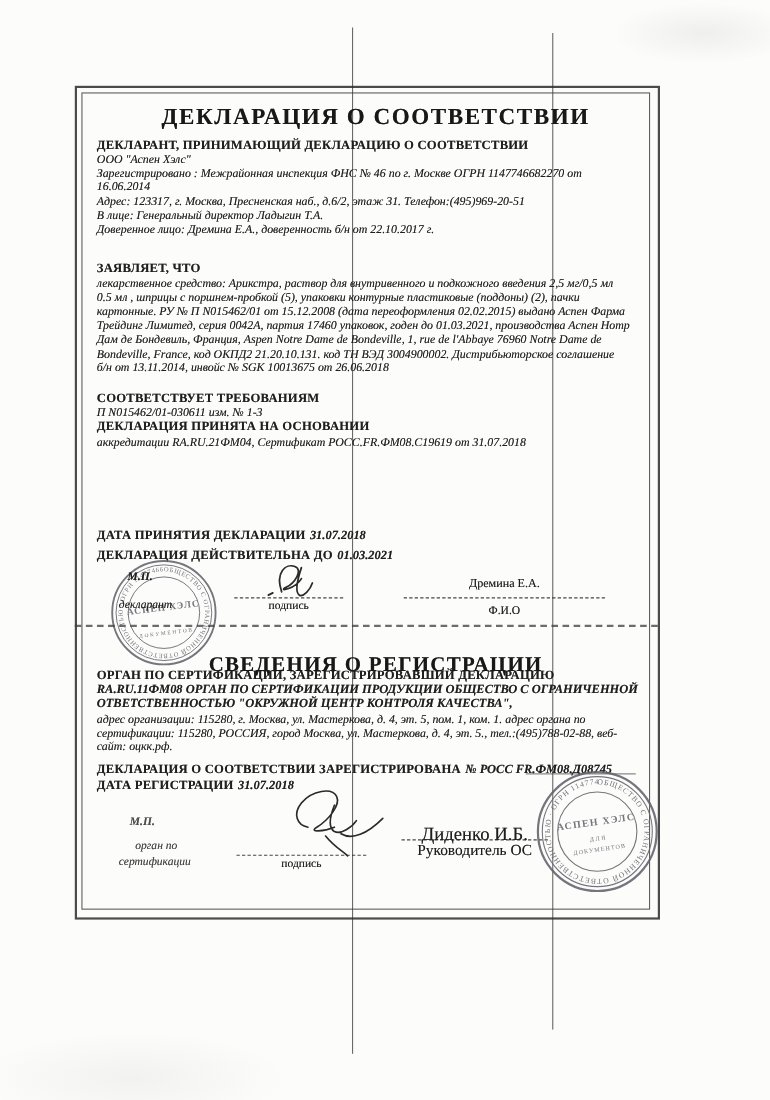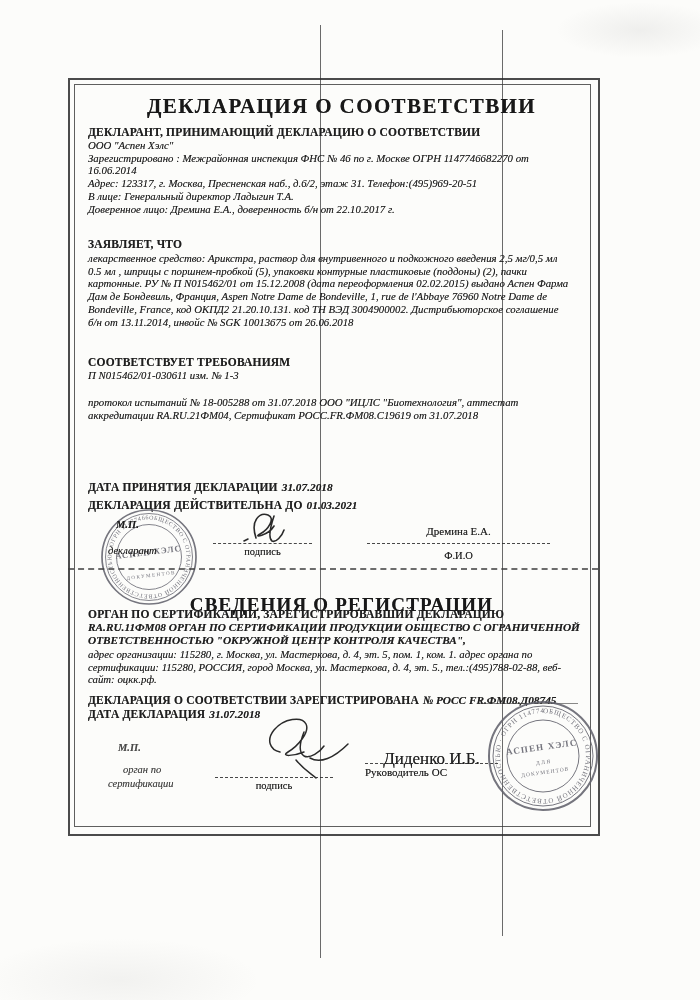--- a/index.html
+++ b/index.html
@@ -60,30 +60,31 @@
     <div>Адрес: 123317, г. Москва, Пресненская наб., д.6/2, этаж 31. Телефон:(495)969-20-51</div>
     <div>В лице: Генеральный директор Ладыгин Т.А.</div>
     <div>Доверенное лицо: Дремина Е.А., доверенность б/н от 22.10.2017 г.</div>
   </div>
 
   <div class="abs txt h" style="left:88px;top:238px;">ЗАЯВЛЯЕТ, ЧТО</div>
   <div class="abs txt i lines" style="left:88px;top:252px;">
     <div>лекарственное средство: Арикстра, раствор для внутривенного и подкожного введения 2,5 мг/0,5 мл</div>
     <div>0.5 мл , шприцы с поршнем-пробкой (5), упаковки контурные пластиковые (поддоны) (2), пачки</div>
     <div>картонные. РУ № П N015462/01 от 15.12.2008 (дата переоформления 02.02.2015) выдано Аспен Фарма</div>
+    <div>Трейдинг Лимитед, серия 0042А, партия 17460 упаковок, годен до 01.03.2021, производства Аспен Нотр</div>
     <div>Дам де Бондевиль, Франция, Aspen Notre Dame de Bondeville, 1, rue de l'Abbaye 76960 Notre Dame de</div>
     <div>Bondeville, France, код ОКПД2 21.20.10.131. код ТН ВЭД 3004900002. Дистрибьюторское соглашение</div>
     <div>б/н от 13.11.2014, инвойс № SGK 10013675 от 26.06.2018</div>
   </div>
 
   <div class="abs txt h" style="left:88px;top:356px;text-align:center;">СООТВЕТСТВУЕТ ТРЕБОВАНИЯМ</div>
   <div class="abs txt i" style="left:88px;top:369px;">П N015462/01-030611 изм. № 1-3</div>
 
+  <div class="abs txt h" style="left:88px;top:382px;">ДЕКЛАРАЦИЯ ПРИНЯТА НА ОСНОВАНИИ</div>
   <div class="abs txt i lines" style="left:88px;top:396px;">
-    <div>протокол испытаний № 18-005288 от 31.07.2018 ООО "ИЦЛС "Биотехнология", аттестат</div>
     <div>аккредитации RA.RU.21ФМ04, Сертификат РОСС.FR.ФМ08.С19619 от 31.07.2018</div>
   </div>
 
   <div class="abs txt" style="left:88px;top:477px;">
     <span class="h">ДАТА ПРИНЯТИЯ ДЕКЛАРАЦИИ</span>
     <span class="bi">31.07.2018</span>
   </div>
   <div class="abs txt" style="left:88px;top:495px;">
     <span class="h">ДЕКЛАРАЦИЯ ДЕЙСТВИТЕЛЬНА ДО</span>
     <span class="bi">01.03.2021</span>
@@ -132,36 +133,36 @@
     <div>адрес организации: 115280, г. Москва, ул. Мастеркова, д. 4, эт. 5, пом. 1, ком. 1. адрес органа по</div>
     <div>сертификации: 115280, РОССИЯ, город Москва, ул. Мастеркова, д. 4, эт. 5., тел.:(495)788-02-88, веб-</div>
     <div>сайт: оцкк.рф.</div>
   </div>
   <div class="abs txt" style="left:88px;top:690px;">
     <span class="h">ДЕКЛАРАЦИЯ О СООТВЕТСТВИИ ЗАРЕГИСТРИРОВАНА</span>
     <span class="bi">№ РОСС FR.ФМ08.Д08745</span>
   </div>
   <div class="num-underline" style="left:478px;top:703px;width:100px;"></div>
   <div class="abs txt" style="left:88px;top:704px;">
-    <span class="h">ДАТА ДЕКЛАРАЦИЯ</span>
+    <span class="h">ДАТА РЕГИСТРАЦИИ</span>
     <span class="bi">31.07.2018</span>
   </div>
 
   <div class="abs txt mp" style="left:118px;top:742px;opacity:.8;">М.П.</div>
   <div class="abs txt role" style="left:123px;top:764px;opacity:.85;">орган по</div>
   <div class="abs txt role" style="left:108px;top:778px;opacity:.85;text-align:right;">сертификации</div>
 
   <svg class="abs" style="left:250px;top:712px;" width="110" height="70" viewBox="0 0 110 70">
     <path d="M30,40 C20,38 16,28 24,18 C34,6 52,4 56,12 C60,20 48,34 38,40 C30,45 44,44 54,40 M54,20 C50,30 48,40 54,44 C60,47 70,40 74,34 M60,46 C70,52 84,46 98,32 M46,48 C54,58 62,62 66,66" fill="none" stroke="#2a2a2a" stroke-width="1.5" stroke-linecap="round"></path>
   </svg>
   <div class="sigline" style="left:215px;top:777px;width:118px;"></div>
   <div class="abs txt small-label" style="left:215px;top:780px;width:118px;text-align:center;">подпись</div>
   <div class="abs txt" style="left:365px;top:749px;width:133px;text-align:center;font-size:17px;">Диденко И.Б.</div>
   <div class="sigline" style="left:365px;top:763px;width:133px;"></div>
-  <div class="abs txt" style="left:365px;top:766px;width:133px;text-align:left;font-size:11px;">Руководитель ОС</div>
+  <div class="abs txt" style="left:365px;top:766px;width:133px;text-align:center;font-size:14px;">Руководитель ОС</div>
 
   <svg class="stamp" style="left:485px;top:698px;" width="116" height="116" viewBox="0 0 116 116">
     <g fill="none" stroke="#63636d">
       <circle cx="58" cy="58" r="54" stroke-width="2"></circle>
       <circle cx="58" cy="58" r="50" stroke-width="1"></circle>
       <circle cx="58" cy="58" r="36" stroke-width="1"></circle>
     </g>
     <defs>
       <path id="ring2" d="M 58,15 A 43,43 0 1 1 57.99,15"></path>
     </defs>

